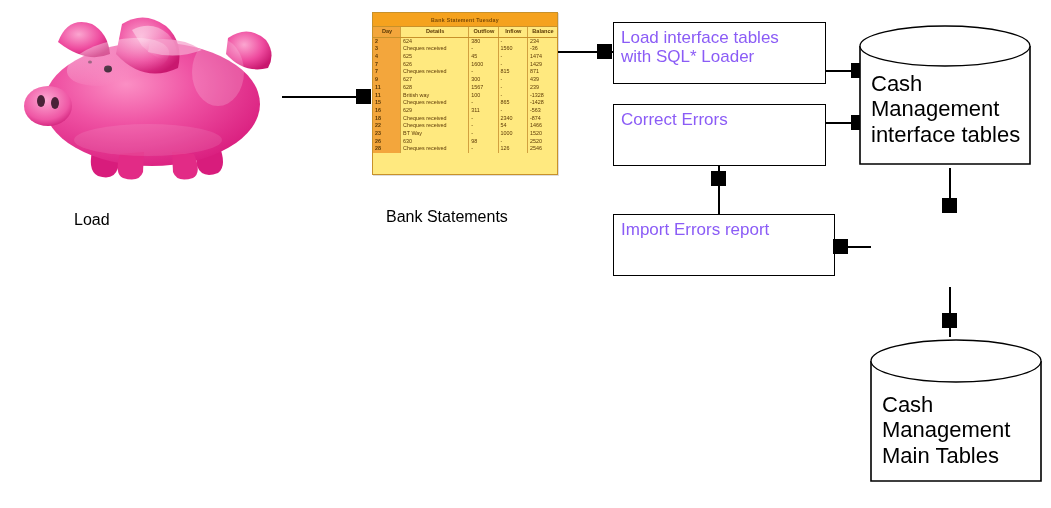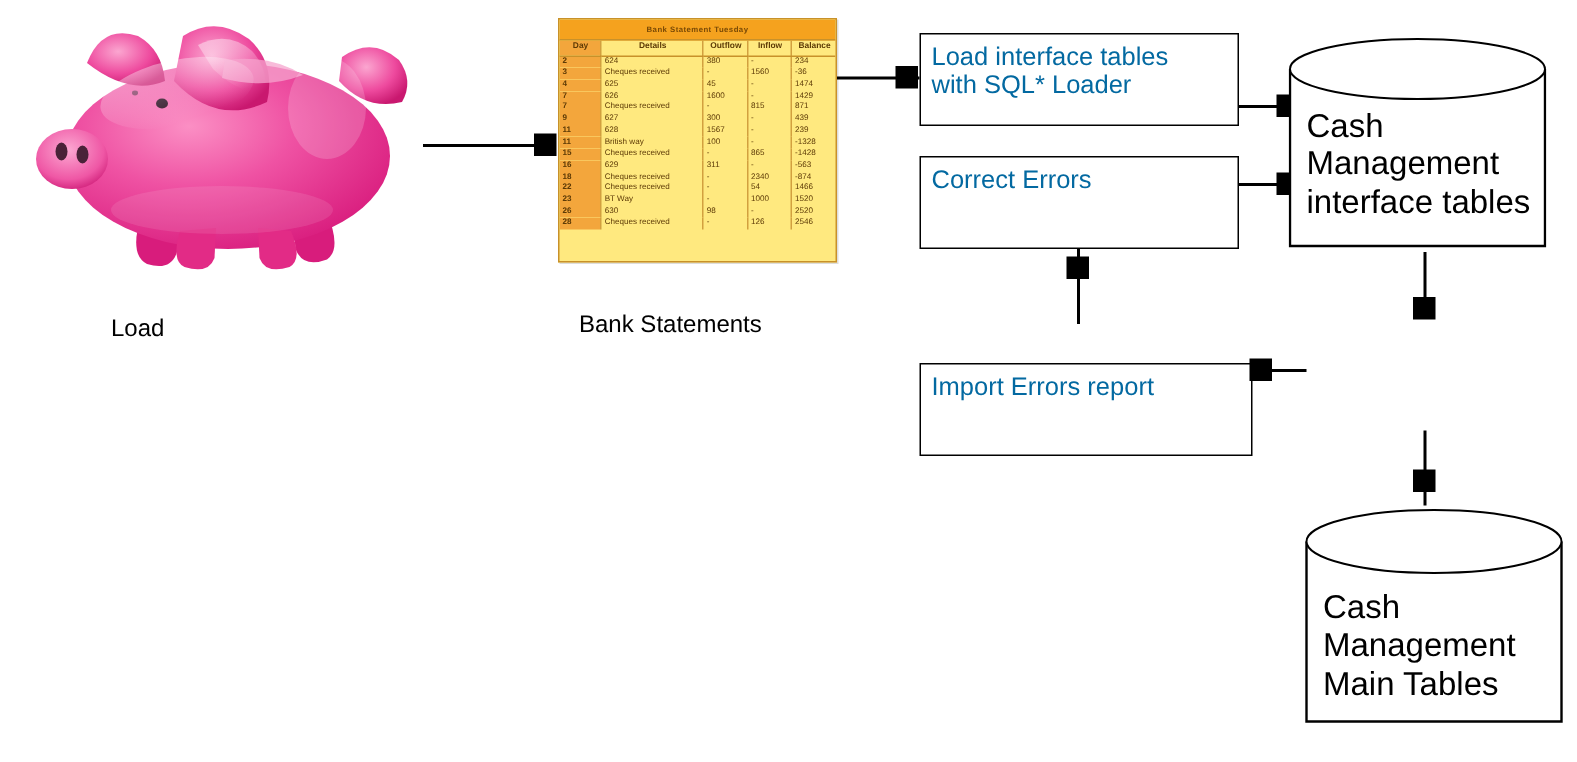--- a/index.html
+++ b/index.html
@@ -69,21 +69,21 @@
   .stmt-table .c-det { width: 37%; }
   .stmt-table .c-out { width: 16%; }
   .stmt-table .c-in  { width: 16%; }
   .stmt-table .c-bal { width: 16%; border-right: none; }
 
   
   .node {
     position: absolute;
     background: #ffffff;
     border: 1.5px solid #000;
-    color: #0369a1;
+    color: #8b5cf6;
     font-size: 17px;
     line-height: 1.12;
     padding: 5px 6px 0 7px;
   }
 
   
   .cyl { position: absolute; }
   .cyl svg { position: absolute; inset: 0; width: 100%; height: 100%; }
   .cyl-label {
     position: absolute;
@@ -297,21 +297,21 @@
   <div class="sq" style="left:851px; top:63px;"></div>
 
   <div class="node" style="left:613px; top:104px; width:213px; height:62px;">Correct Errors</div>
 
   <div class="line h" style="left:826px; top:122px; width:28px;"></div>
   <div class="sq" style="left:851px; top:115px;"></div>
 
   <div class="line v" style="left:718px; top:166px; height:50px;"></div>
   <div class="sq" style="left:711px; top:171px;"></div>
 
-  <div class="node" style="left:613px; top:214px; width:222px; height:62px;margin-top:28px;">Import Errors report</div>
+  <div class="node" style="left:613px; top:214px; width:222px; height:62px;">Import Errors report</div>
 
   <div class="line h" style="left:835px; top:246px; width:36px;"></div>
   <div class="sq" style="left:833px; top:239px;"></div>
 
 
   <div class="line v" style="left:949px; top:168px; height:44px;"></div>
   <div class="sq" style="left:942px; top:198px;"></div>
 
   <div class="line v" style="left:949px; top:287px; height:50px;"></div>
   <div class="sq" style="left:942px; top:313px;"></div>

